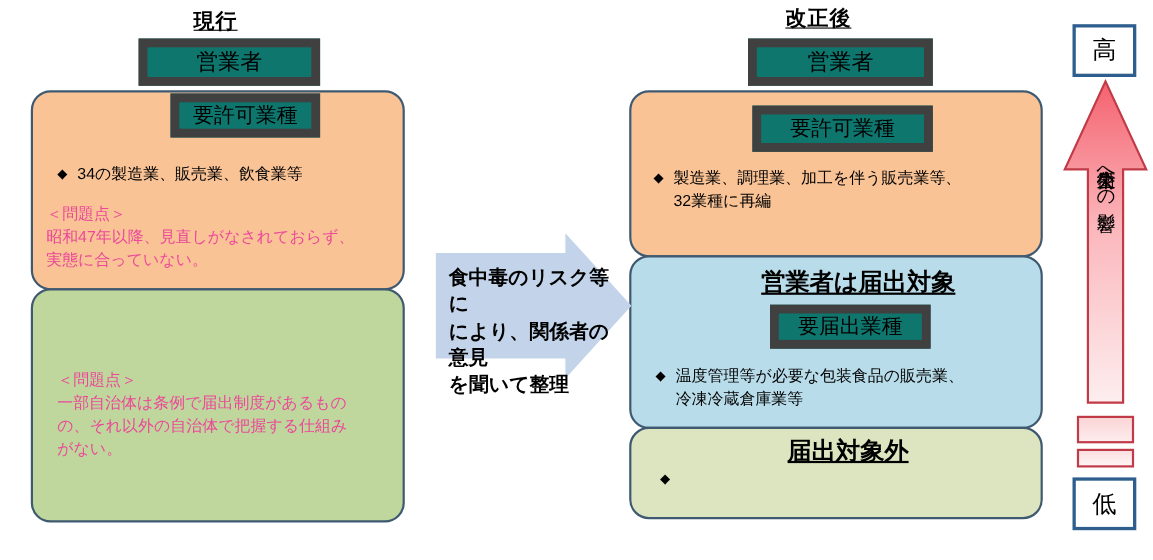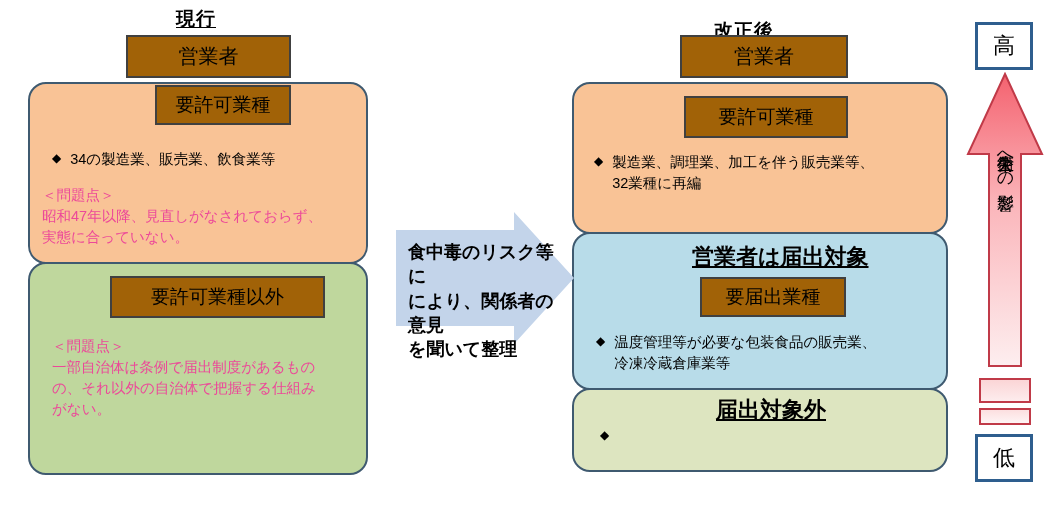--- a/index.html
+++ b/index.html
@@ -28,27 +28,27 @@
     position: absolute;
     font-size: 19px;
     font-weight: bold;
     color: #000000;
     text-decoration: underline;
     text-underline-offset: 2px;
     letter-spacing: 1px;
     white-space: nowrap;
   }
   #heading-current { left: 176px; top: 6px; }
-  #heading-revised { left: 714px; top: 18px; }
+  #heading-revised { left: 714px; top: 4px; }
 
   
   .white-box {
     position: absolute;
-    background: #a16207;
-    border: 2px solid #404040;
+    background: #0f766e;
+    border: 8px solid #404040;
     display: flex;
     align-items: center;
     justify-content: center;
     color: #000000;
     box-sizing: border-box;
     z-index: 6;
   }
 
   
   .panel {
@@ -187,21 +187,20 @@
 
   <div class="bullet-row" id="left-licence-bullet" style="left:52px; top:149px; width:300px;">
     <span class="bullet-mark">◆</span>
     <span class="bullet-text">34の製造業、販売業、飲食業等</span>
   </div>
 
   <div class="body-text" id="left-licence-issue" style="left:42px; top:185px; width:320px;">＜問題点＞
 昭和47年以降、見直しがなされておらず、
 実態に合っていない。</div>
 
-  <div class="white-box" id="left-non-licence-box" style="left:110px; top:276px; width:215px; height:42px; font-size:19px;">要許可業種以外</div>
 
   <div class="body-text" id="left-non-licence-issue" style="left:52px; top:336px; width:310px;">＜問題点＞
 一部自治体は条例で届出制度があるもの
 の、それ以外の自治体で把握する仕組み
 がない。</div>
 
   <svg id="process-arrow" viewBox="0 0 178 132" preserveAspectRatio="none">
     <polygon points="0,18 118,18 118,0 178,66 118,132 118,114 0,114" fill="#c3d4ea"></polygon>
   </svg>
   <div id="process-arrow-label">食中毒のリスク等に

